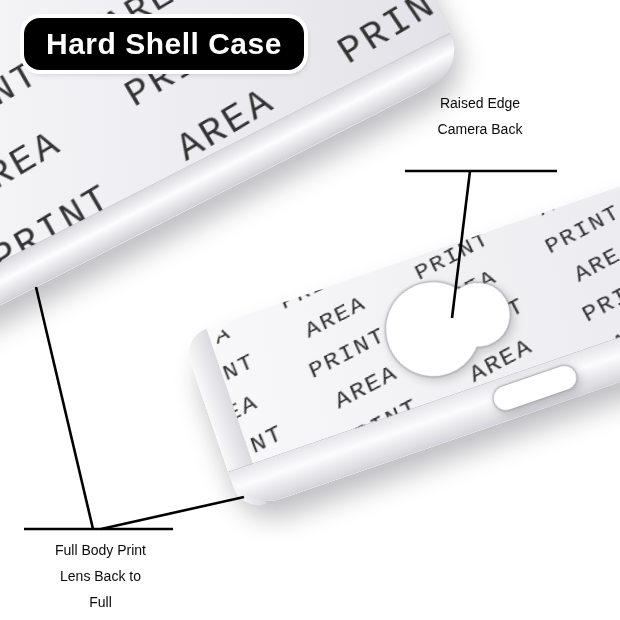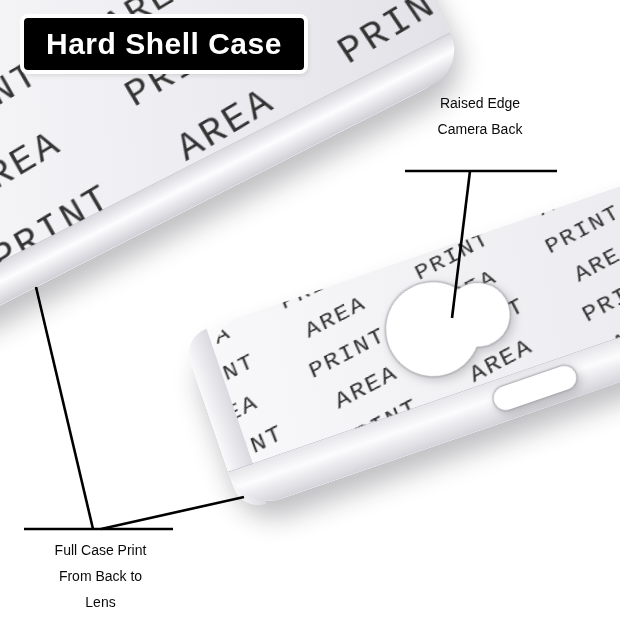--- a/index.html
+++ b/index.html
@@ -62,21 +62,21 @@
   .cutout-camera .lens { position:absolute; background:#fff; border-radius:50%; }
   .lens-big   { left:0;  top:4px;  width:94px; height:94px; }
   .lens-small { left:62px; top:20px; width:64px; height:64px; }
   .cutout-pill { left:492px; top:376px; width:86px; height:24px; border-radius:12px;
     background:#fff; transform:rotate(-19deg); }
 
   
   .badge {
     position:absolute; left:24px; top:18px; z-index:7;
     background:#000; color:#fff; font-weight:bold; font-size:30px; letter-spacing:.5px;
-    padding:9px 22px; border-radius:4px;
+    padding:9px 22px; border-radius:16px;
     box-shadow:0 0 0 4px #fff, 2px 3px 6px rgba(0,0,0,.25);
   }
 
   
   .note { position:absolute; z-index:6; text-align:center; color:#0a0a0a;
     font-size:14px; line-height:26px; }
   .note-camera { left:385px; top:90px; width:190px; }
   .note-body   { left:8px;  top:537px; width:185px; }
 
   svg.overlay { position:absolute; left:0; top:0; z-index:5; }
@@ -148,18 +148,18 @@
     <line x1="101" y1="529" x2="244" y2="497"></line>
   </svg>
 
   <div class="badge">Hard Shell Case</div>
 
   <div class="note note-camera">
     <div>Raised Edge</div>
     <div>Camera Back</div>
   </div>
   <div class="note note-body">
-    <div>Full Case Print</div>
-    <div>From Back to</div>
-    <div>Lens</div>
+    <div>Full Body Print</div>
+    <div>Lens Back to</div>
+    <div>Full</div>
   </div>
 
 </div>
 
 </body></html>

